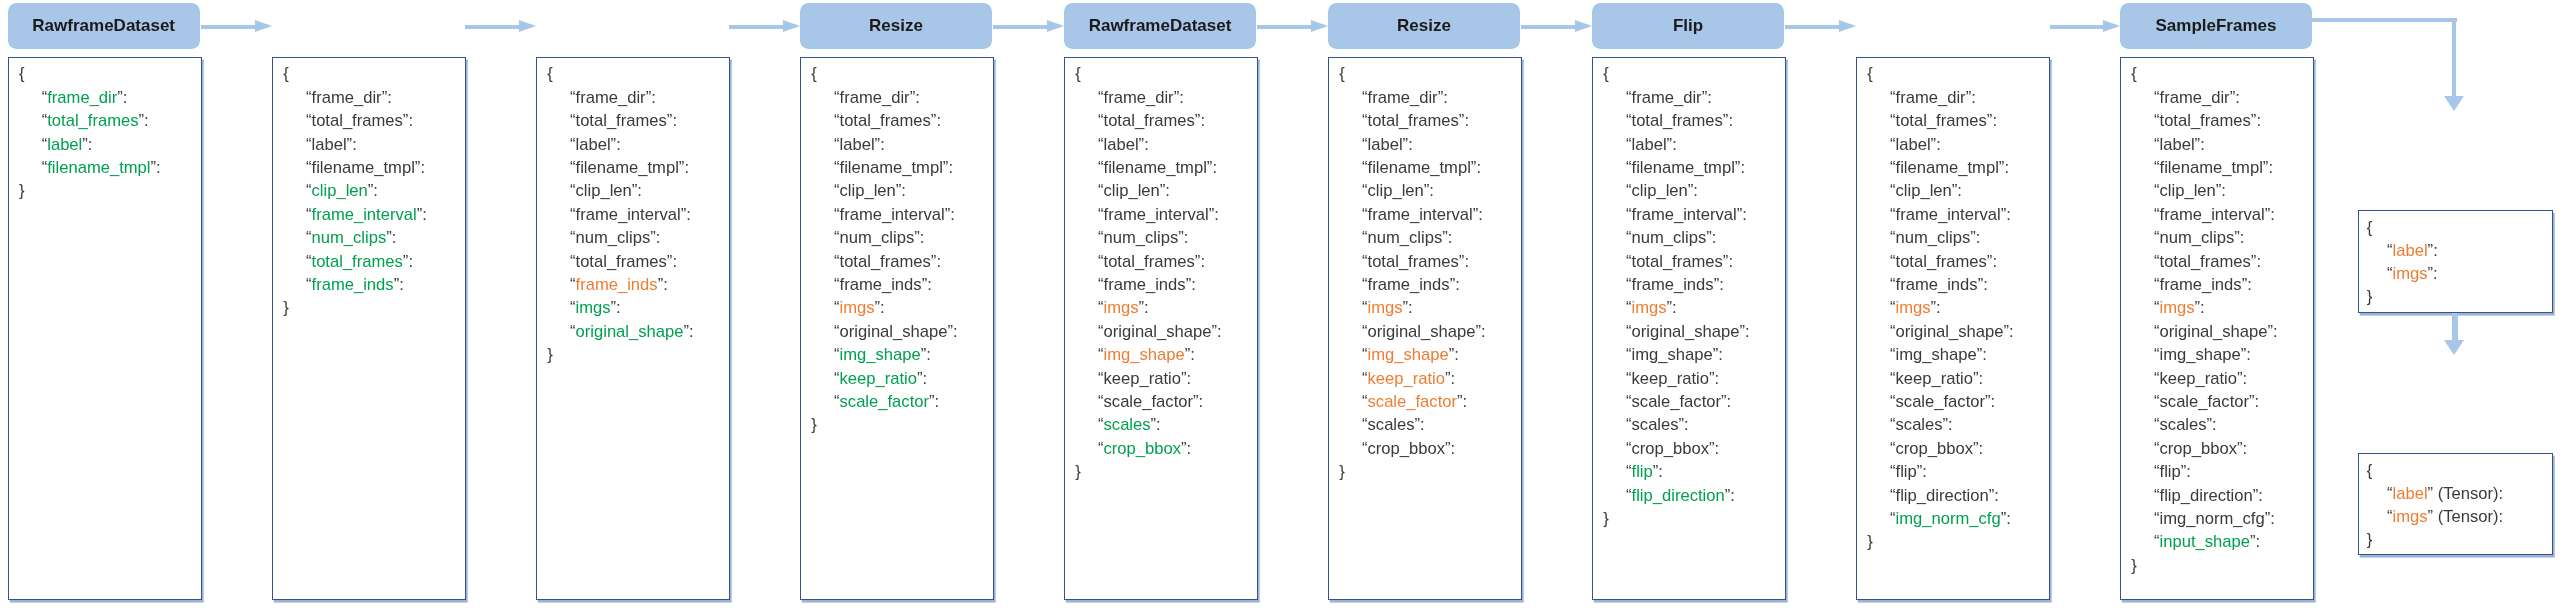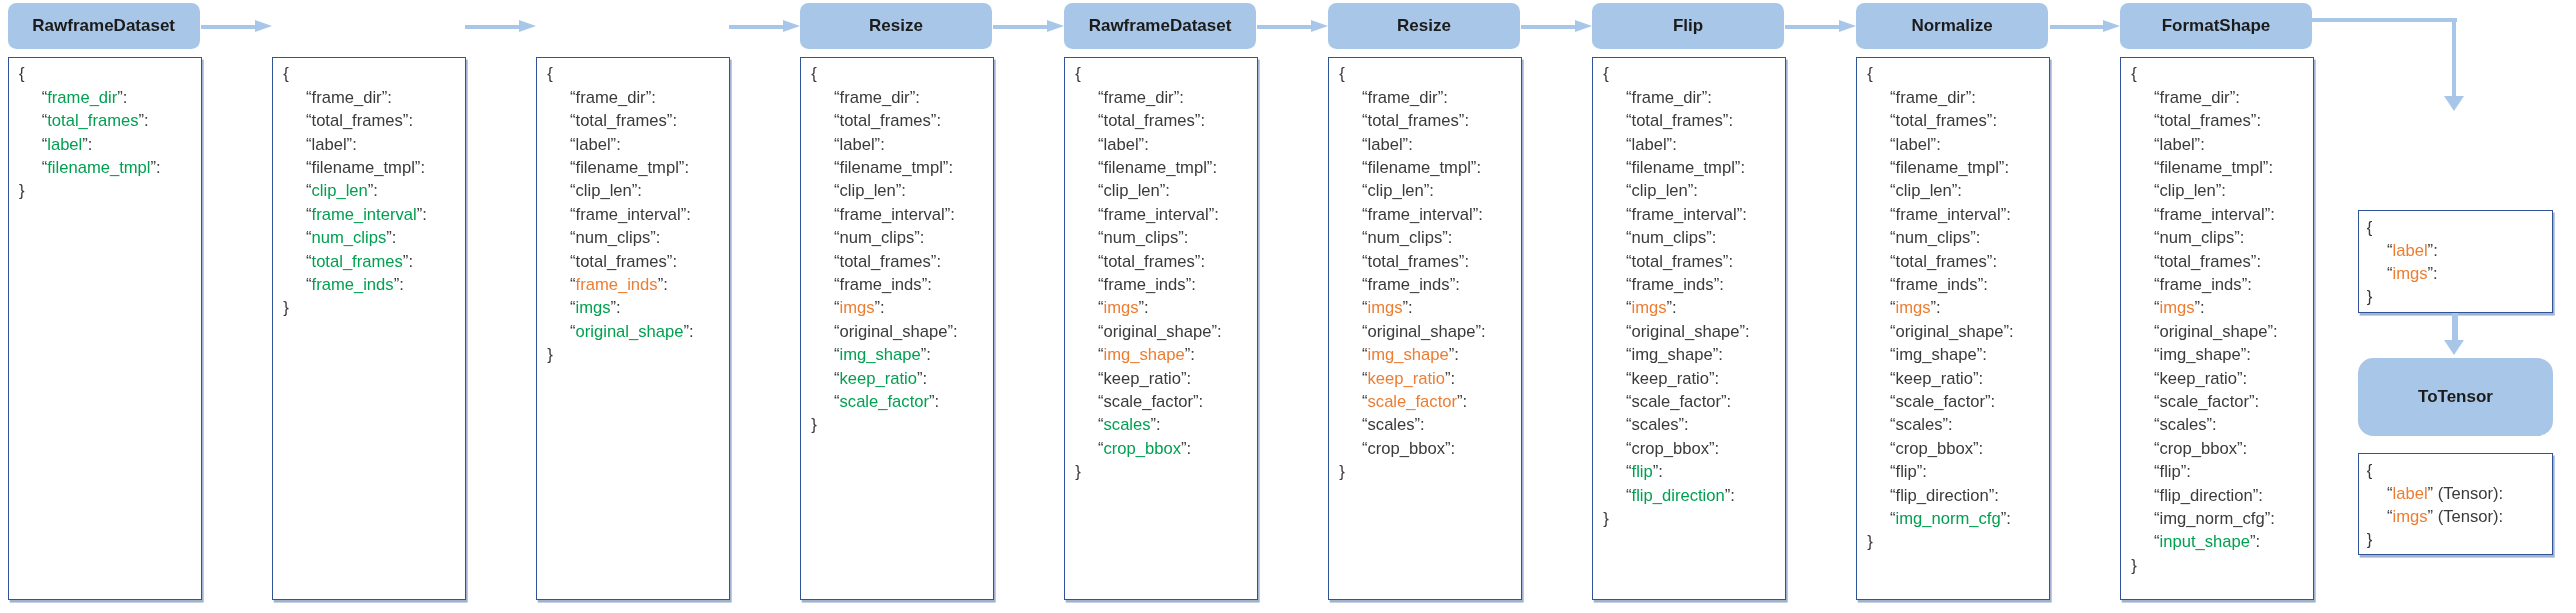--- a/index.html
+++ b/index.html
@@ -167,23 +167,20 @@
       <div class="line kline"><span style="color: rgb(58, 58, 58);">“</span><span style="color: rgb(58, 58, 58);">keep_ratio</span><span style="color: rgb(58, 58, 58);">”</span><span style="color: rgb(58, 58, 58);">:</span></div>
       <div class="line kline"><span style="color: rgb(58, 58, 58);">“</span><span style="color: rgb(58, 58, 58);">scale_factor</span><span style="color: rgb(58, 58, 58);">”</span><span style="color: rgb(58, 58, 58);">:</span></div>
       <div class="line kline"><span style="color: rgb(58, 58, 58);">“</span><span style="color: rgb(58, 58, 58);">scales</span><span style="color: rgb(58, 58, 58);">”</span><span style="color: rgb(58, 58, 58);">:</span></div>
       <div class="line kline"><span style="color: rgb(58, 58, 58);">“</span><span style="color: rgb(58, 58, 58);">crop_bbox</span><span style="color: rgb(58, 58, 58);">”</span><span style="color: rgb(58, 58, 58);">:</span></div>
       <div class="line kline"><span style="color: rgb(58, 58, 58);">“</span><span style="color: rgb(0, 160, 80);">flip</span><span style="color: rgb(58, 58, 58);">”</span><span style="color: rgb(58, 58, 58);">:</span></div>
       <div class="line kline"><span style="color: rgb(58, 58, 58);">“</span><span style="color: rgb(0, 160, 80);">flip_direction</span><span style="color: rgb(58, 58, 58);">”</span><span style="color: rgb(58, 58, 58);">:</span></div>
       <div class="line brace"><span style="color: rgb(58, 58, 58);">}</span></div>
     </div>
     <div class="arrow-seg" style="left: 1785px; top: 25px; width: 54px; height: 4.3px; background: rgb(168, 199, 232);"></div>
     <div class="tri" style="left: 1839px; top: 19.6px; border-top: 6.8px solid transparent; border-bottom: 6.8px solid transparent; border-left: 17px solid rgb(168, 199, 232);"></div>
-    <div class="hdr" style="left: 1856px; top: 2.6px; width: 192px; height: 46px; background: rgb(168, 199, 232); border-radius: 8.5px;">
-      <span style="color: rgb(27, 27, 27);">Normalize</span>
-    </div>
     <div class="dictbox main" style="left: 1856px; top: 57px; width: 194px; height: 543px; padding-top: 4.3px; border-color: rgb(47, 85, 151);">
       <div class="line brace"><span style="color: rgb(58, 58, 58);">{</span></div>
       <div class="line kline"><span style="color: rgb(58, 58, 58);">“</span><span style="color: rgb(58, 58, 58);">frame_dir</span><span style="color: rgb(58, 58, 58);">”</span><span style="color: rgb(58, 58, 58);">:</span></div>
       <div class="line kline"><span style="color: rgb(58, 58, 58);">“</span><span style="color: rgb(58, 58, 58);">total_frames</span><span style="color: rgb(58, 58, 58);">”</span><span style="color: rgb(58, 58, 58);">:</span></div>
       <div class="line kline"><span style="color: rgb(58, 58, 58);">“</span><span style="color: rgb(58, 58, 58);">label</span><span style="color: rgb(58, 58, 58);">”</span><span style="color: rgb(58, 58, 58);">:</span></div>
       <div class="line kline"><span style="color: rgb(58, 58, 58);">“</span><span style="color: rgb(58, 58, 58);">filename_tmpl</span><span style="color: rgb(58, 58, 58);">”</span><span style="color: rgb(58, 58, 58);">:</span></div>
       <div class="line kline"><span style="color: rgb(58, 58, 58);">“</span><span style="color: rgb(58, 58, 58);">clip_len</span><span style="color: rgb(58, 58, 58);">”</span><span style="color: rgb(58, 58, 58);">:</span></div>
       <div class="line kline"><span style="color: rgb(58, 58, 58);">“</span><span style="color: rgb(58, 58, 58);">frame_interval</span><span style="color: rgb(58, 58, 58);">”</span><span style="color: rgb(58, 58, 58);">:</span></div>
       <div class="line kline"><span style="color: rgb(58, 58, 58);">“</span><span style="color: rgb(58, 58, 58);">num_clips</span><span style="color: rgb(58, 58, 58);">”</span><span style="color: rgb(58, 58, 58);">:</span></div>
       <div class="line kline"><span style="color: rgb(58, 58, 58);">“</span><span style="color: rgb(58, 58, 58);">total_frames</span><span style="color: rgb(58, 58, 58);">”</span><span style="color: rgb(58, 58, 58);">:</span></div>
@@ -196,21 +193,21 @@
       <div class="line kline"><span style="color: rgb(58, 58, 58);">“</span><span style="color: rgb(58, 58, 58);">scales</span><span style="color: rgb(58, 58, 58);">”</span><span style="color: rgb(58, 58, 58);">:</span></div>
       <div class="line kline"><span style="color: rgb(58, 58, 58);">“</span><span style="color: rgb(58, 58, 58);">crop_bbox</span><span style="color: rgb(58, 58, 58);">”</span><span style="color: rgb(58, 58, 58);">:</span></div>
       <div class="line kline"><span style="color: rgb(58, 58, 58);">“</span><span style="color: rgb(58, 58, 58);">flip</span><span style="color: rgb(58, 58, 58);">”</span><span style="color: rgb(58, 58, 58);">:</span></div>
       <div class="line kline"><span style="color: rgb(58, 58, 58);">“</span><span style="color: rgb(58, 58, 58);">flip_direction</span><span style="color: rgb(58, 58, 58);">”</span><span style="color: rgb(58, 58, 58);">:</span></div>
       <div class="line kline"><span style="color: rgb(58, 58, 58);">“</span><span style="color: rgb(0, 160, 80);">img_norm_cfg</span><span style="color: rgb(58, 58, 58);">”</span><span style="color: rgb(58, 58, 58);">:</span></div>
       <div class="line brace"><span style="color: rgb(58, 58, 58);">}</span></div>
     </div>
     <div class="arrow-seg" style="left: 2050px; top: 25px; width: 54px; height: 4.3px; background: rgb(168, 199, 232);"></div>
     <div class="tri" style="left: 2103px; top: 19.6px; border-top: 6.8px solid transparent; border-bottom: 6.8px solid transparent; border-left: 17px solid rgb(168, 199, 232);"></div>
     <div class="hdr" style="left: 2120px; top: 2.6px; width: 192px; height: 46px; background: rgb(168, 199, 232); border-radius: 8.5px;">
-      <span style="color: rgb(27, 27, 27);">FormatShape</span>
+      <span style="color: rgb(27, 27, 27);">SampleFrames</span>
     </div>
     <div class="dictbox main" style="left: 2120px; top: 57px; width: 194px; height: 543px; padding-top: 4.3px; border-color: rgb(47, 85, 151);">
       <div class="line brace"><span style="color: rgb(58, 58, 58);">{</span></div>
       <div class="line kline"><span style="color: rgb(58, 58, 58);">“</span><span style="color: rgb(58, 58, 58);">frame_dir</span><span style="color: rgb(58, 58, 58);">”</span><span style="color: rgb(58, 58, 58);">:</span></div>
       <div class="line kline"><span style="color: rgb(58, 58, 58);">“</span><span style="color: rgb(58, 58, 58);">total_frames</span><span style="color: rgb(58, 58, 58);">”</span><span style="color: rgb(58, 58, 58);">:</span></div>
       <div class="line kline"><span style="color: rgb(58, 58, 58);">“</span><span style="color: rgb(58, 58, 58);">label</span><span style="color: rgb(58, 58, 58);">”</span><span style="color: rgb(58, 58, 58);">:</span></div>
       <div class="line kline"><span style="color: rgb(58, 58, 58);">“</span><span style="color: rgb(58, 58, 58);">filename_tmpl</span><span style="color: rgb(58, 58, 58);">”</span><span style="color: rgb(58, 58, 58);">:</span></div>
       <div class="line kline"><span style="color: rgb(58, 58, 58);">“</span><span style="color: rgb(58, 58, 58);">clip_len</span><span style="color: rgb(58, 58, 58);">”</span><span style="color: rgb(58, 58, 58);">:</span></div>
       <div class="line kline"><span style="color: rgb(58, 58, 58);">“</span><span style="color: rgb(58, 58, 58);">frame_interval</span><span style="color: rgb(58, 58, 58);">”</span><span style="color: rgb(58, 58, 58);">:</span></div>
       <div class="line kline"><span style="color: rgb(58, 58, 58);">“</span><span style="color: rgb(58, 58, 58);">num_clips</span><span style="color: rgb(58, 58, 58);">”</span><span style="color: rgb(58, 58, 58);">:</span></div>
@@ -233,23 +230,20 @@
     <div class="arrow-seg" style="left: 2452px; top: 18px; width: 4.3px; height: 78px; background: rgb(168, 199, 232);"></div>
     <div class="tri" style="left: 2444px; top: 96px; border-left: 10.2px solid transparent; border-right: 10.2px solid transparent; border-top: 15.3px solid rgb(168, 199, 232);"></div>
     <div class="dictbox post" style="left: 2358px; top: 210px; width: 195px; height: 103px; padding-top: 5.1px; border-color: rgb(47, 85, 151);">
       <div class="line brace"><span style="color: rgb(58, 58, 58);">{</span></div>
       <div class="line kline"><span style="color: rgb(58, 58, 58);">“</span><span style="color: rgb(237, 125, 49);">label</span><span style="color: rgb(58, 58, 58);">”</span><span style="color: rgb(58, 58, 58);">:</span></div>
       <div class="line kline"><span style="color: rgb(58, 58, 58);">“</span><span style="color: rgb(237, 125, 49);">imgs</span><span style="color: rgb(58, 58, 58);">”</span><span style="color: rgb(58, 58, 58);">:</span></div>
       <div class="line brace"><span style="color: rgb(58, 58, 58);">}</span></div>
     </div>
     <div class="arrow-seg" style="left: 2452px; top: 313px; width: 6px; height: 27px; background: rgb(168, 199, 232);"></div>
     <div class="tri" style="left: 2444px; top: 340px; border-left: 10.2px solid transparent; border-right: 10.2px solid transparent; border-top: 15.3px solid rgb(168, 199, 232);"></div>
-    <div class="hdr" style="left: 2358px; top: 358px; width: 195px; height: 78px; background: rgb(168, 199, 232); border-radius: 15.3px;">
-      <span style="color: rgb(27, 27, 27);">ToTensor</span>
-    </div>
     <div class="dictbox post" style="left: 2358px; top: 453px; width: 195px; height: 102px; padding-top: 5.1px; border-color: rgb(47, 85, 151);">
       <div class="line brace"><span style="color: rgb(58, 58, 58);">{</span></div>
       <div class="line kline"><span style="color: rgb(58, 58, 58);">“</span><span style="color: rgb(237, 125, 49);">label</span><span style="color: rgb(58, 58, 58);">”</span><span style="color: rgb(58, 58, 58);"> (Tensor)</span><span style="color: rgb(58, 58, 58);">:</span></div>
       <div class="line kline"><span style="color: rgb(58, 58, 58);">“</span><span style="color: rgb(237, 125, 49);">imgs</span><span style="color: rgb(58, 58, 58);">”</span><span style="color: rgb(58, 58, 58);"> (Tensor)</span><span style="color: rgb(58, 58, 58);">:</span></div>
       <div class="line brace"><span style="color: rgb(58, 58, 58);">}</span></div>
     </div>
   </div>
 
 
 </body></html>

